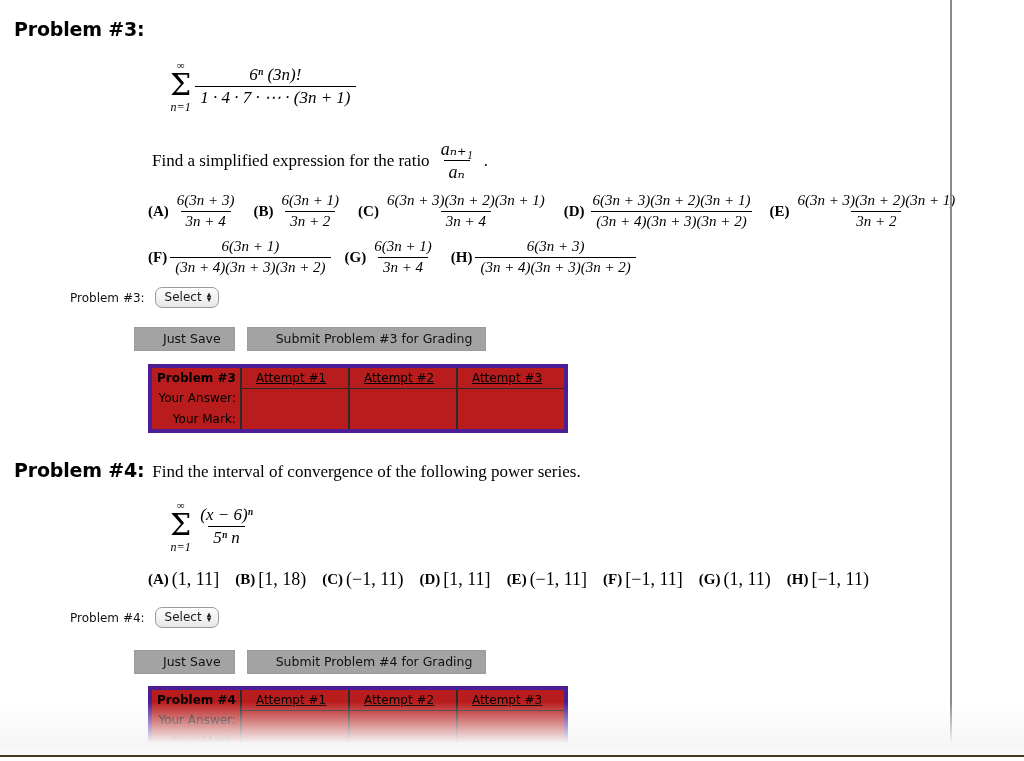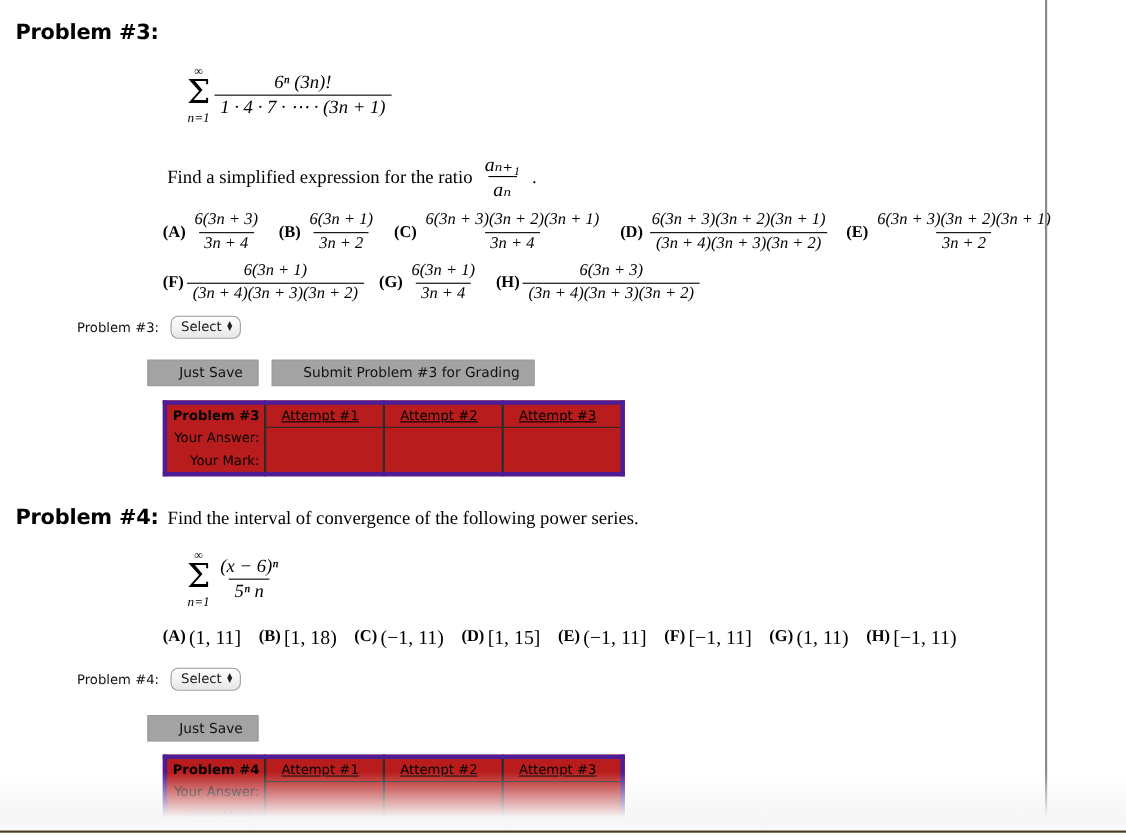--- a/index.html
+++ b/index.html
@@ -410,21 +410,21 @@
       <span class="choice" style="margin-right:16px;">
         <span class="tag">(B)</span>
         <span class="plainval serif">[1, 18)</span>
       </span>
       <span class="choice" style="margin-right:16px;">
         <span class="tag">(C)</span>
         <span class="plainval serif">(−1, 11)</span>
       </span>
       <span class="choice" style="margin-right:16px;">
         <span class="tag">(D)</span>
-        <span class="plainval serif">[1, 15]</span>
+        <span class="plainval serif">[1, 11]</span>
       </span>
       <span class="choice" style="margin-right:16px;">
         <span class="tag">(E)</span>
         <span class="plainval serif">(−1, 11]</span>
       </span>
       <span class="choice" style="margin-right:16px;">
         <span class="tag">(F)</span>
         <span class="plainval serif">[−1, 11]</span>
       </span>
       <span class="choice" style="margin-right:16px;">
@@ -447,20 +447,21 @@
           <span>▴</span>
           <span>▾</span>
         </span>
       </span>
     </div>
   </div>
 
   <div class="problem-block" style="left:134px; top:650px;">
     <div class="btn-row">
       <button class="btn">Just Save</button>
+      <button class="btn">Submit Problem #4 for Grading</button>
     </div>
   </div>
 
   <div class="problem-block" style="left:148px; top:686px;">
     <table class="attempt-table">
       <tbody>
           <tr>
         <td class="rowhead">Problem #4</td>
         <td class="colhead"><span>Attempt #1</span></td>
         <td class="colhead"><span>Attempt #2</span></td>

